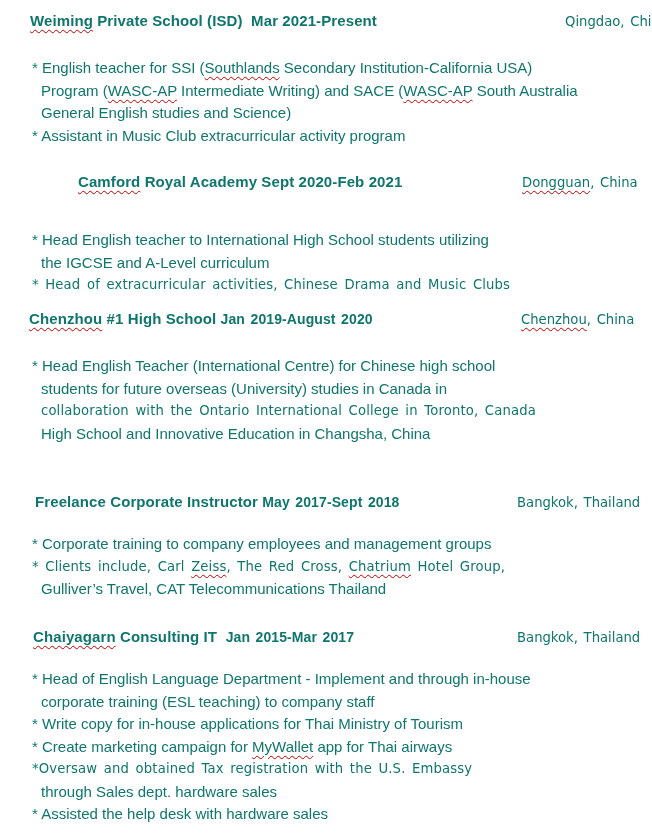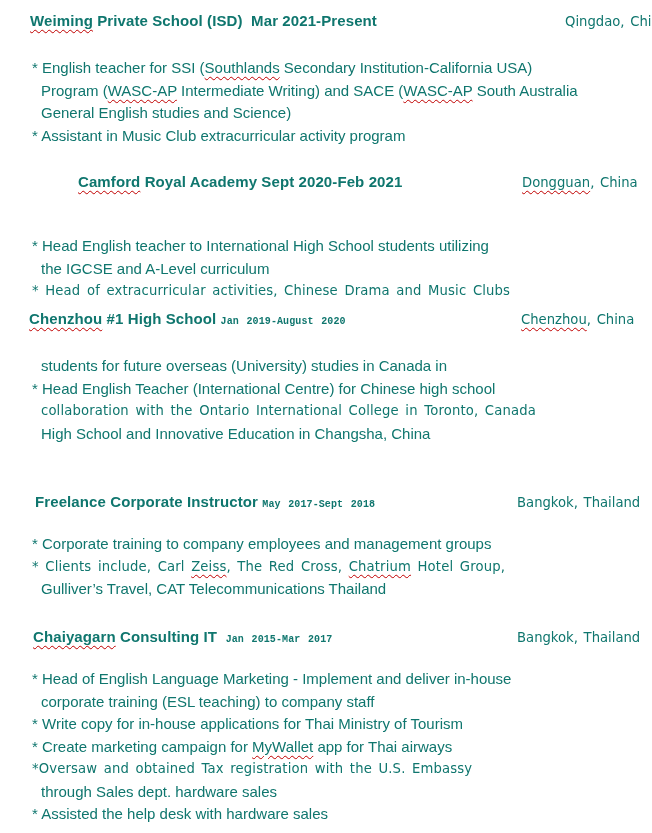--- a/index.html
+++ b/index.html
@@ -43,22 +43,22 @@
   }
   .line.bullet { margin-left: 32px; }
   .line.cont   { margin-left: 41px; }
   .line.alt, span.alt {
     font-family: "DejaVu Sans", sans-serif;
     font-size: 13.2px;
     letter-spacing: 0.15px;
     word-spacing: 2.2px;
   }
   span.alt-h {
-    font-family: Liberation Mono, monospace;
-    font-size: 10px;
+    font-family: Liberation Sans, sans-serif;
+    font-size: 14px;
     letter-spacing: 0.1px;
     word-spacing: 1.5px;
   }
   .squiggle {
     text-decoration-line: underline;
     text-decoration-style: wavy;
     text-decoration-color: var(--squiggle, #c00000);
     text-decoration-thickness: 1px;
     text-underline-offset: 3px;
   }
@@ -73,50 +73,50 @@
       <div class="lines" style="top: 47px;">
         <div class="line bullet"><span>* English teacher for SSI (</span><span class="squiggle">Southlands</span><span> Secondary Institution-California USA)</span></div>
         <div class="line cont"><span>Program (</span><span class="squiggle">WASC-AP</span><span> Intermediate Writing) and SACE (</span><span class="squiggle">WASC-AP</span><span> South Australia</span></div>
         <div class="line cont"><span>General English studies and Science)</span></div>
         <div class="line bullet"><span>* Assistant in Music Club extracurricular activity program</span></div>
       </div>
     </div>
     <div class="section" style="top: 171px;">
       <div class="heading" style="left: 30px; margin-left: 48px;"><span class="squiggle">Camford</span><span> Royal Academy Sept 2020-Feb 2021</span></div>
       <div class="location" style="left: 522px;"><span class="squiggle">Dongguan</span><span>, China</span></div>
-      <div class="lines" style="top: 64px;">
+      <div class="lines" style="top: 58px;">
         <div class="line bullet"><span>* Head English teacher to International High School students utilizing</span></div>
         <div class="line cont"><span>the IGCSE and A-Level curriculum</span></div>
         <div class="line bullet alt"><span>* Head of extracurricular activities, Chinese Drama and Music Clubs</span></div>
       </div>
     </div>
     <div class="section" style="top: 308px;">
       <div class="heading" style="left: 29px;"><span class="squiggle">Chenzhou</span><span> #1 High School </span><span class="alt-h">Jan 2019-August 2020</span></div>
       <div class="location" style="left: 521px;"><span class="squiggle">Chenzhou</span><span>, China</span></div>
       <div class="lines" style="top: 47px;">
+        <div class="line bullet"><span>* Head English Teacher (International Centre) for Chinese high school</span></div>
         <div class="line cont"><span>students for future overseas (University) studies in Canada in</span></div>
-        <div class="line bullet"><span>* Head English Teacher (International Centre) for Chinese high school</span></div>
         <div class="line cont alt"><span>collaboration with the Ontario International College in Toronto, Canada</span></div>
         <div class="line cont"><span>High School and Innovative Education in Changsha, China</span></div>
       </div>
     </div>
     <div class="section" style="top: 491px;">
       <div class="heading" style="left: 35px;"><span>Freelance Corporate Instructor </span><span class="alt-h">May 2017-Sept 2018</span></div>
       <div class="location" style="left: 517px;"><span>Bangkok, Thailand</span></div>
       <div class="lines" style="top: 42px;">
         <div class="line bullet"><span>* Corporate training to company employees and management groups</span></div>
         <div class="line bullet alt"><span>* Clients include, Carl </span><span class="squiggle">Zeiss</span><span>, The Red Cross, </span><span class="squiggle">Chatrium</span><span> Hotel Group,</span></div>
         <div class="line cont"><span>Gulliver’s Travel, CAT Telecommunications Thailand</span></div>
       </div>
     </div>
     <div class="section" style="top: 626px;">
       <div class="heading" style="left: 33px;"><span class="squiggle">Chaiyagarn</span><span> Consulting IT  </span><span class="alt-h">Jan 2015-Mar 2017</span></div>
       <div class="location" style="left: 517px;"><span>Bangkok, Thailand</span></div>
       <div class="lines" style="top: 42px;">
-        <div class="line bullet"><span>* Head of English Language Marketing - Implement and deliver in-house</span></div>
+        <div class="line bullet"><span>* Head of English Language Department - Implement and through in-house</span></div>
         <div class="line cont"><span>corporate training (ESL teaching) to company staff</span></div>
         <div class="line bullet"><span>* Write copy for in-house applications for Thai Ministry of Tourism</span></div>
         <div class="line bullet"><span>* Create marketing campaign for </span><span class="squiggle">MyWallet</span><span> app for Thai airways</span></div>
         <div class="line bullet alt"><span>*Oversaw and obtained Tax registration with the U.S. Embassy</span></div>
         <div class="line cont"><span>through Sales dept. hardware sales</span></div>
         <div class="line bullet"><span>* Assisted the help desk with hardware sales</span></div>
       </div>
     </div>
   </div>
 

